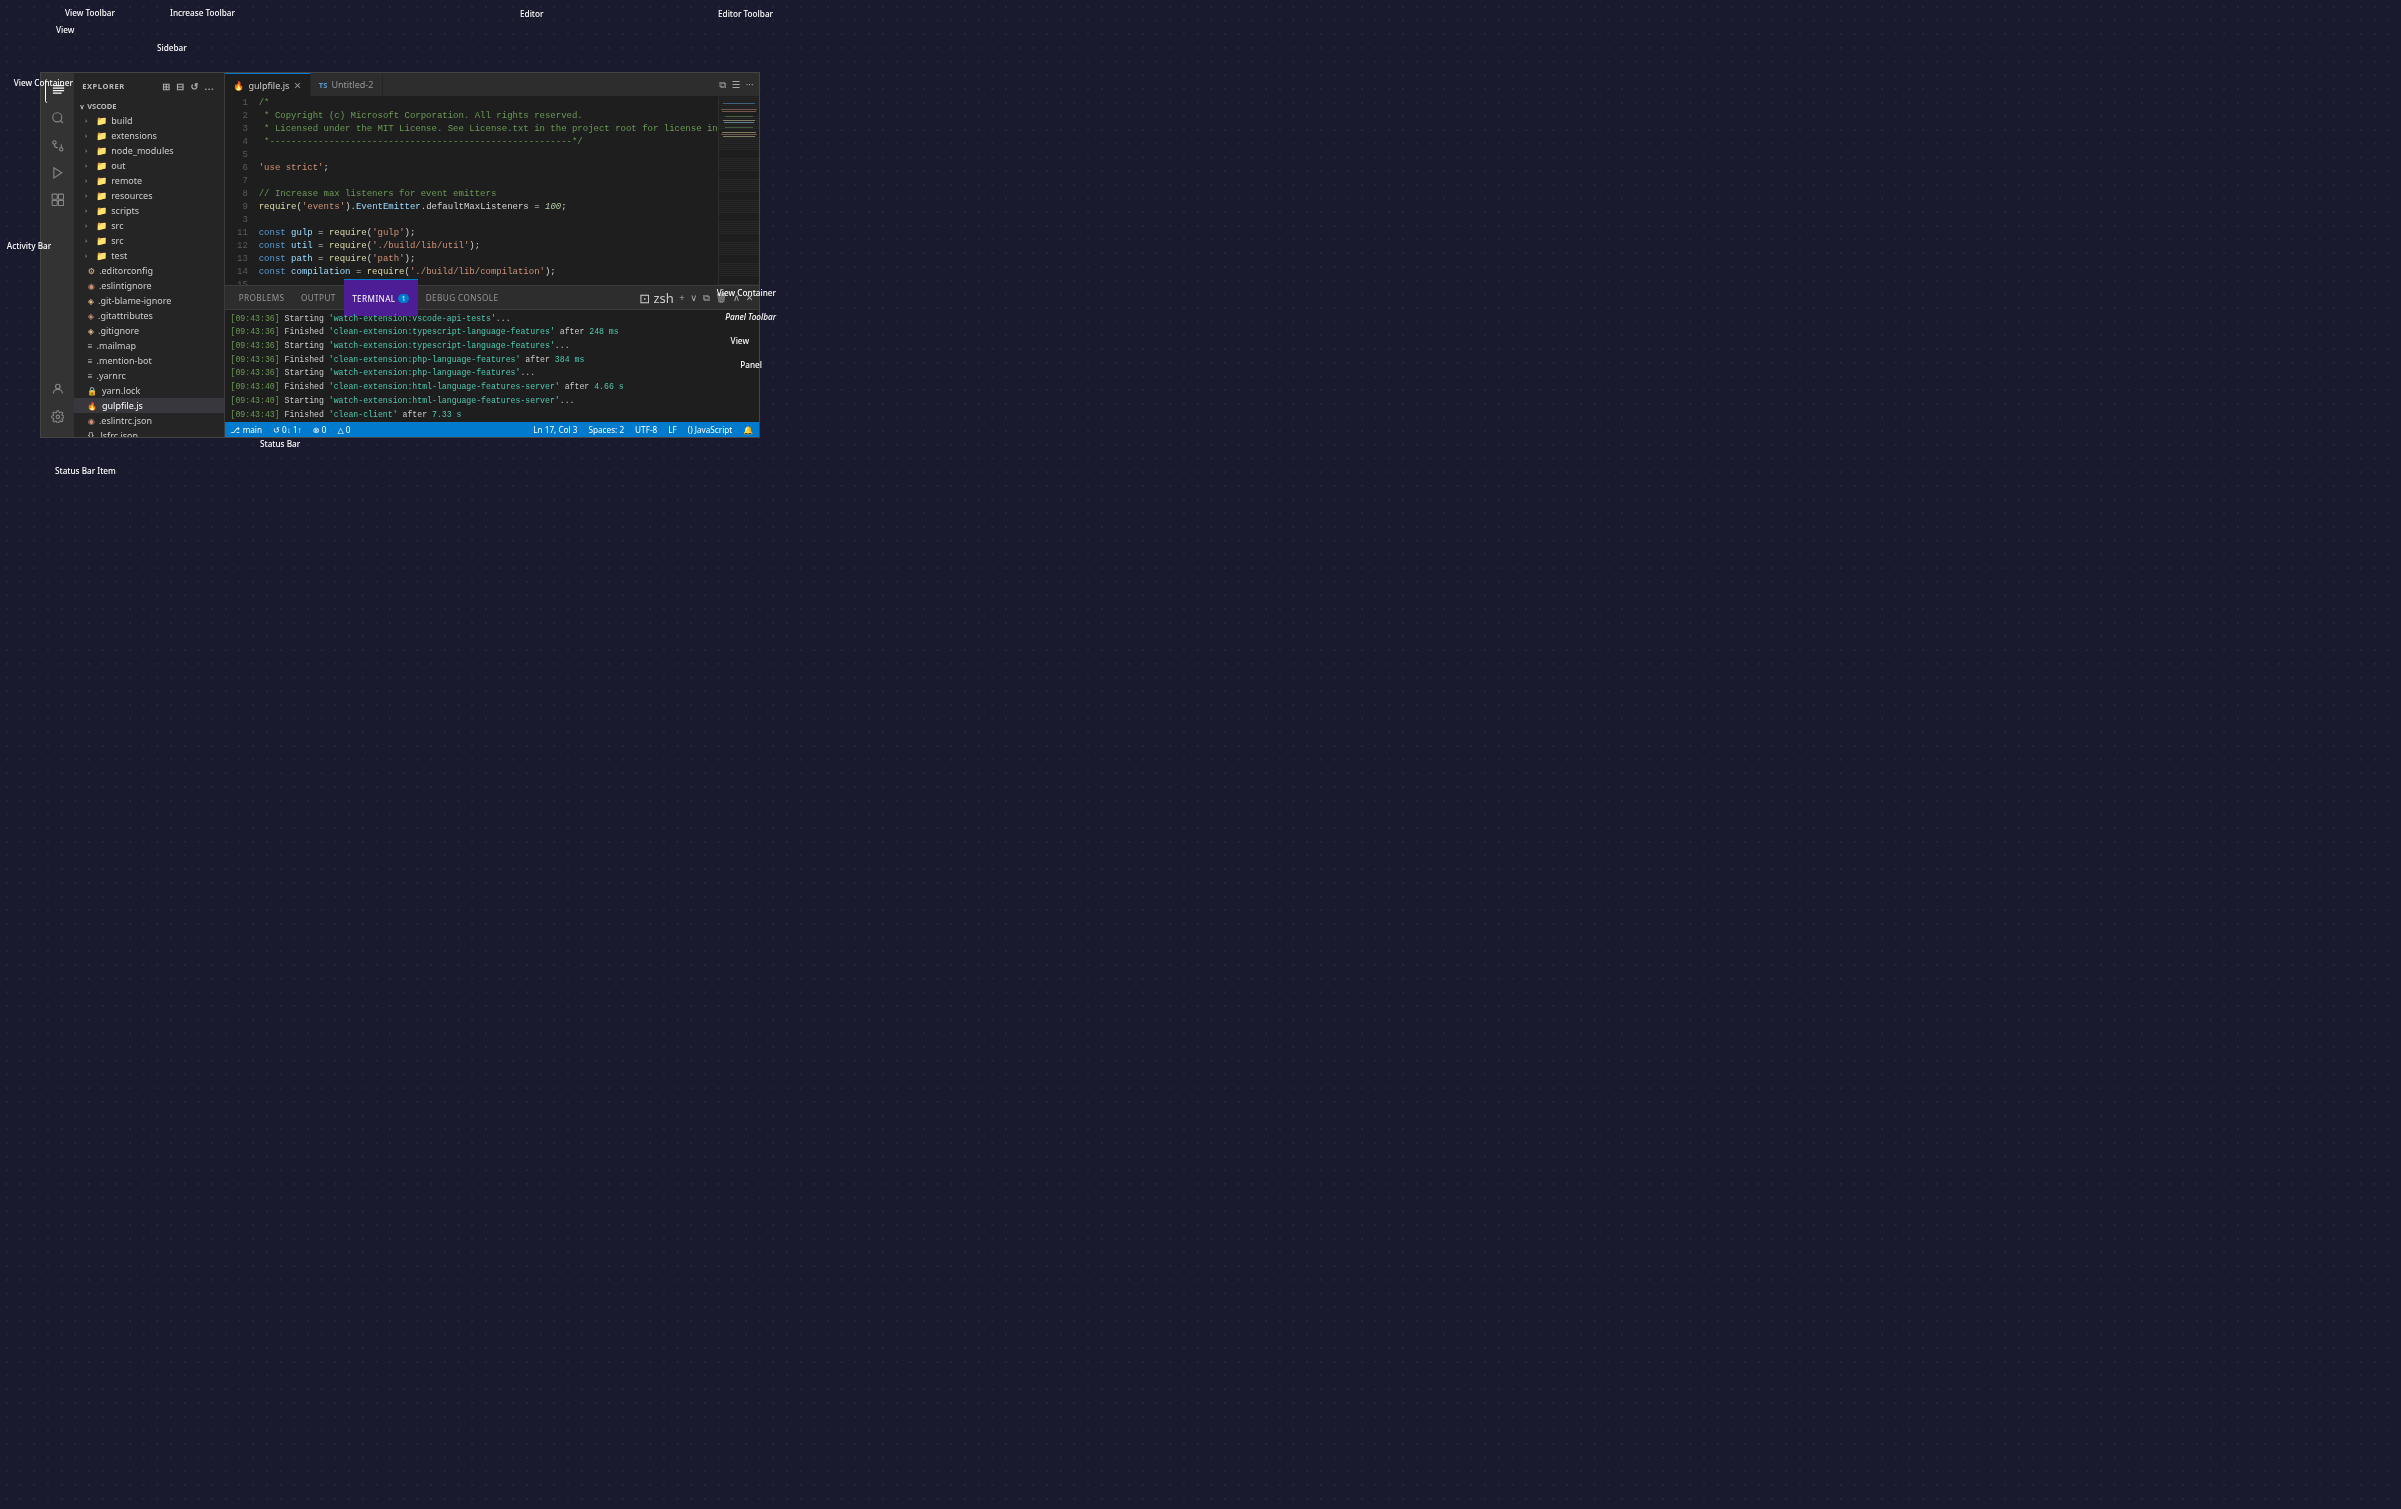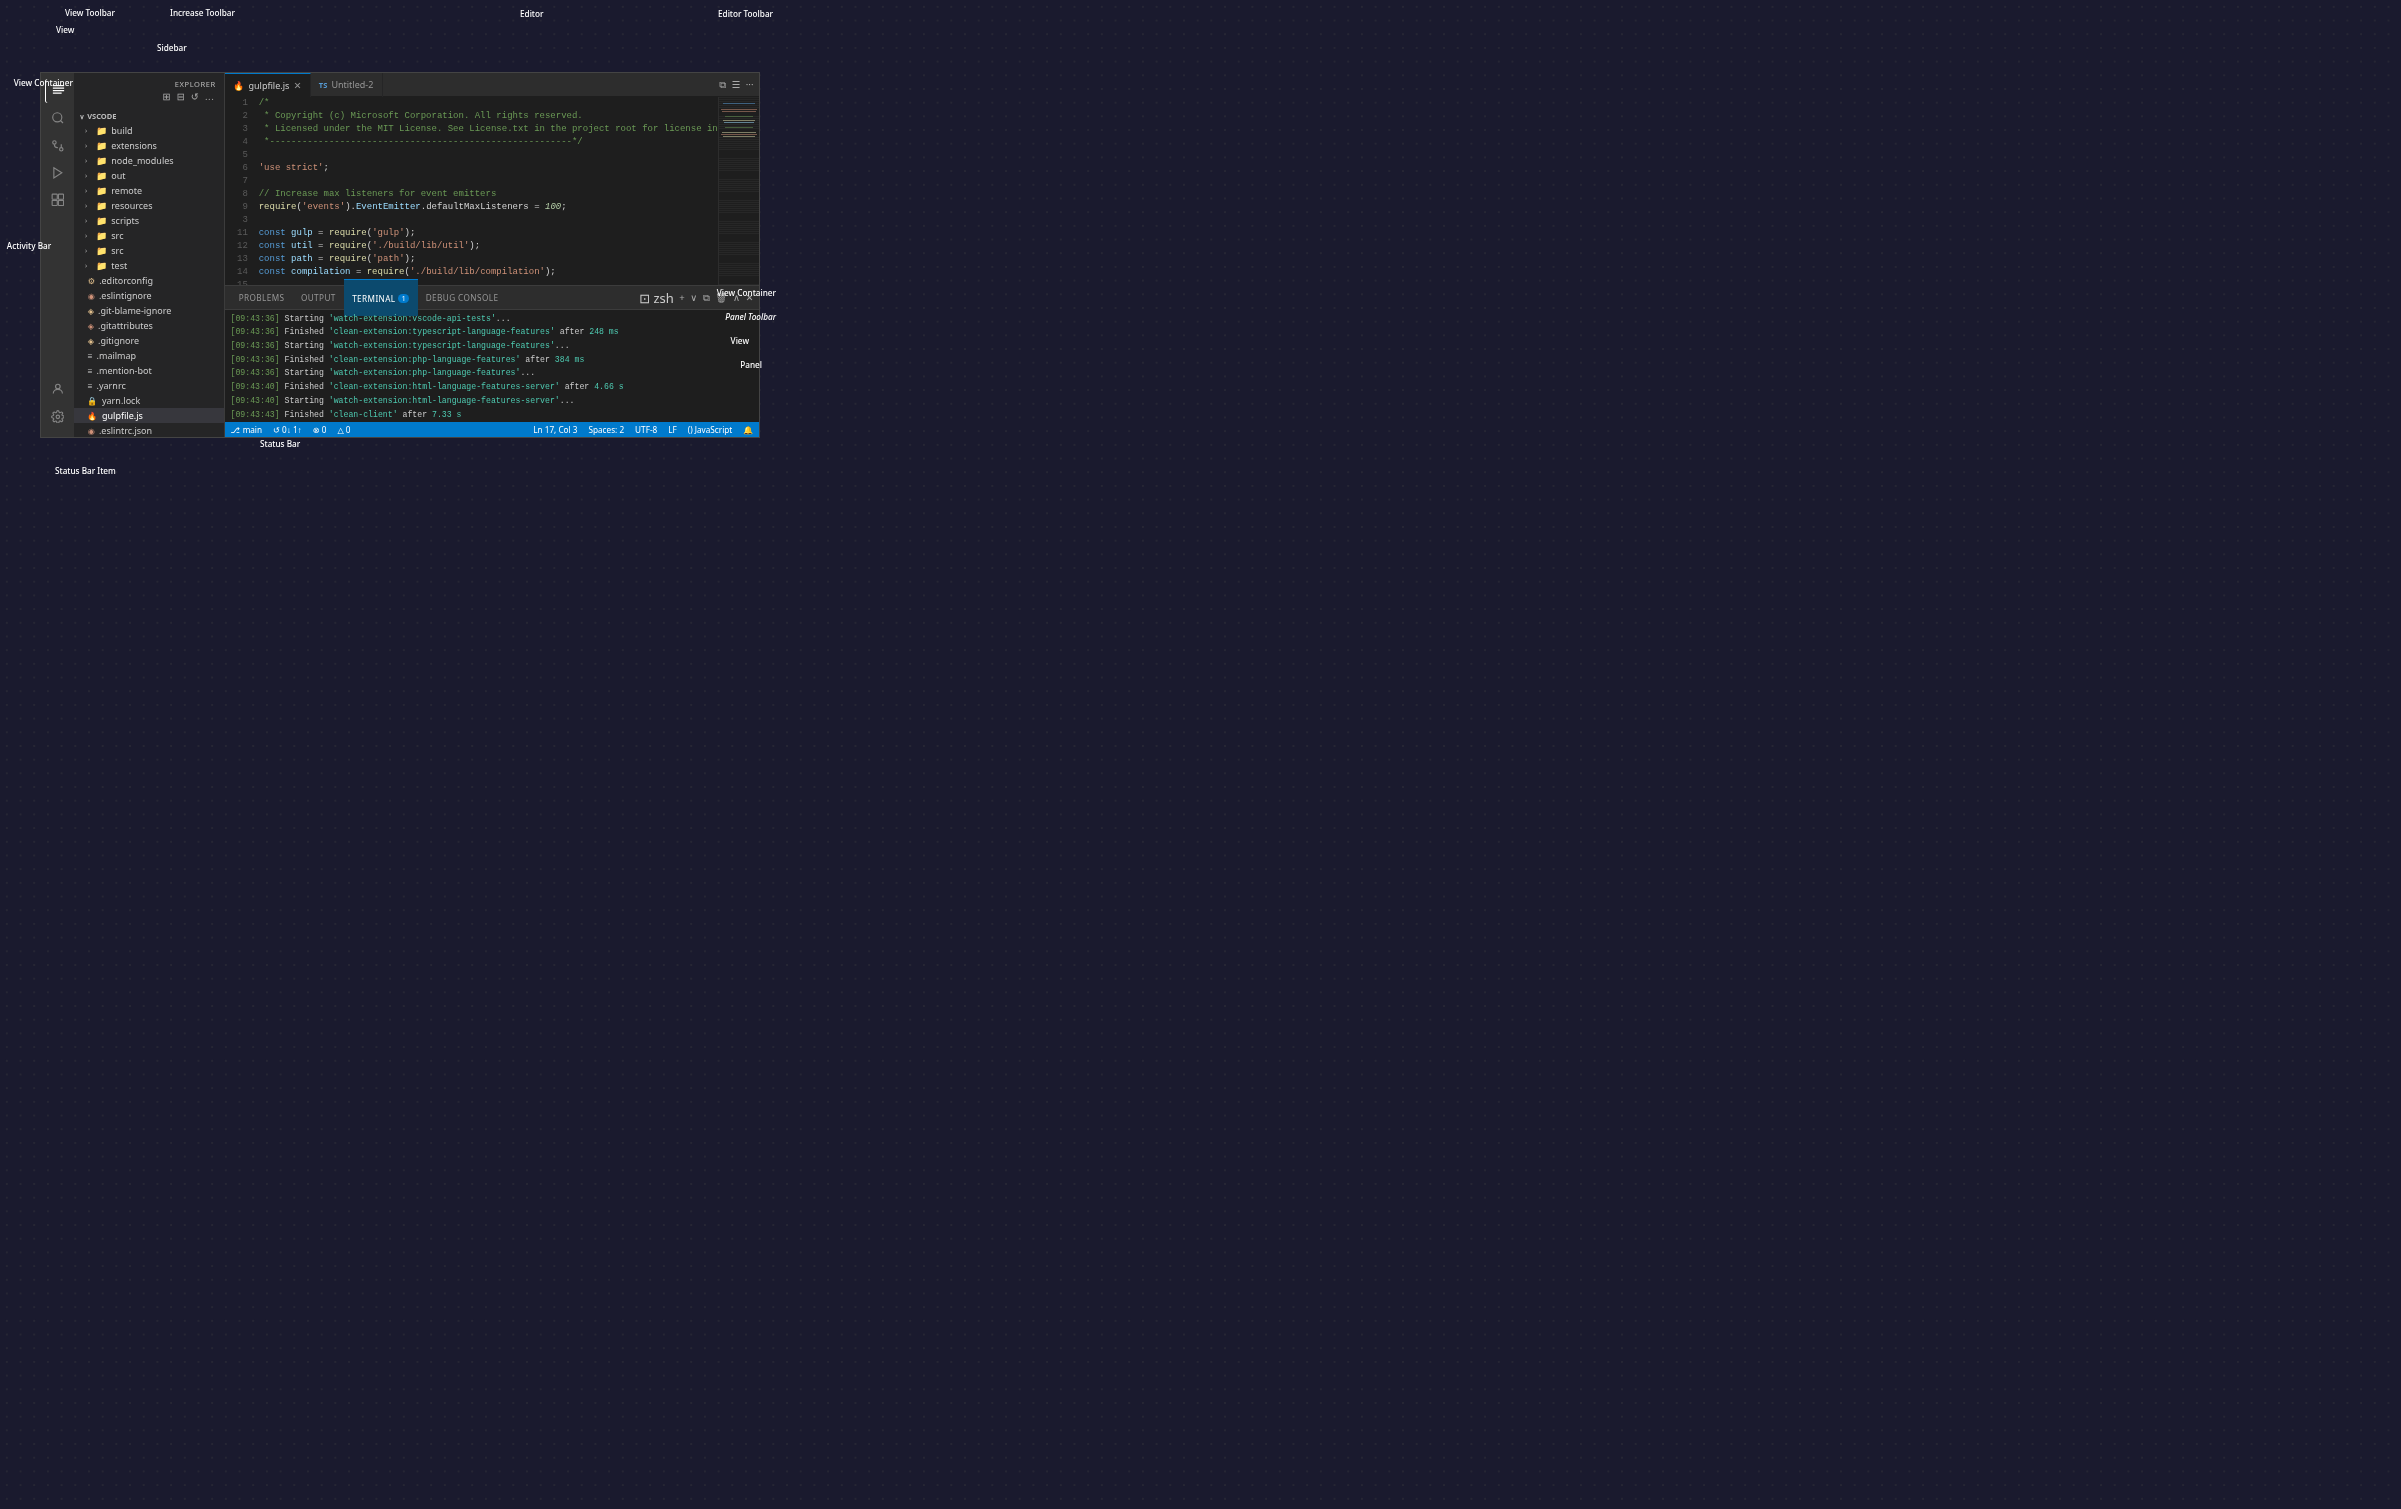--- a/index.html
+++ b/index.html
@@ -77,29 +77,28 @@
     .sidebar {
       width: 151px;
       background: #252526;
       display: flex;
       flex-direction: column;
       flex-shrink: 0;
       border-right: 0.7px solid #3c3c3c;
     }
     .sidebar-header {
       display: flex;
-      align-items: flex-end;
+      align-items: center;
       justify-content: space-between;
       padding: 5.5px 8.2px;
       color: #bbb;
       font-size: 7.5px;
-      font-weight: 400;
+      font-weight: 700;
       letter-spacing: 0.08em;
       text-transform: uppercase;
-      flex-direction: column;
     }
     .sidebar-toolbar-icons {
       display: flex;
       gap: 2.7px;
       color: #aaa;
       font-size: 9.6px;
     }
     .sidebar-toolbar-icons span {
       cursor: pointer;
       padding: 1.4px;
@@ -278,21 +277,21 @@
       align-items: center;
       cursor: pointer;
       color: #969696;
       font-size: 8.2px;
       text-transform: uppercase;
       letter-spacing: 0.05em;
     }
     .panel-tab.active {
       color: #fff;
       border-top: 0.7px solid #007acc;
-      background: #0c4a6e;
+      background: #4c1d95;
     }
     .panel-tab-badge {
       background: #007acc;
       color: #fff;
       border-radius: 6.8px;
       padding: 0 3.4px;
       font-size: 6.8px;
       margin-left: 2.7px;
     }
     .panel-toolbar-right {

